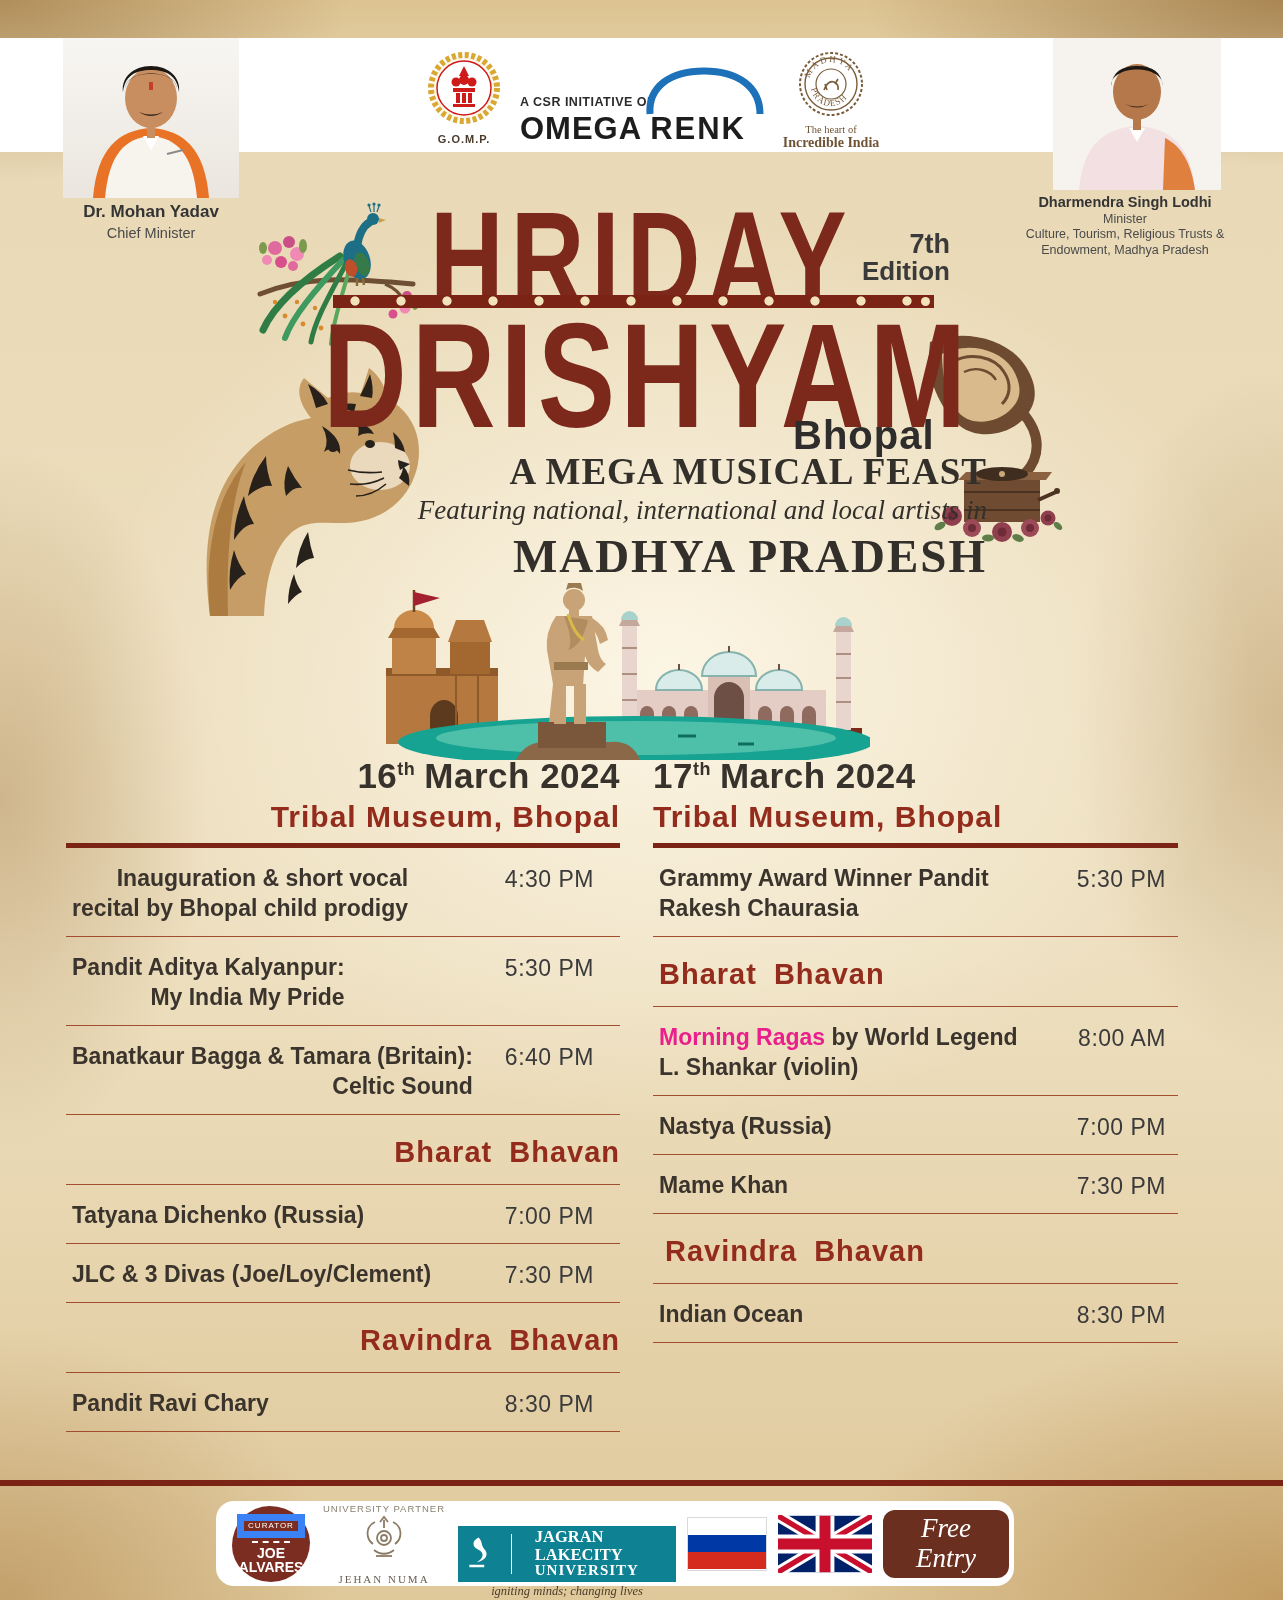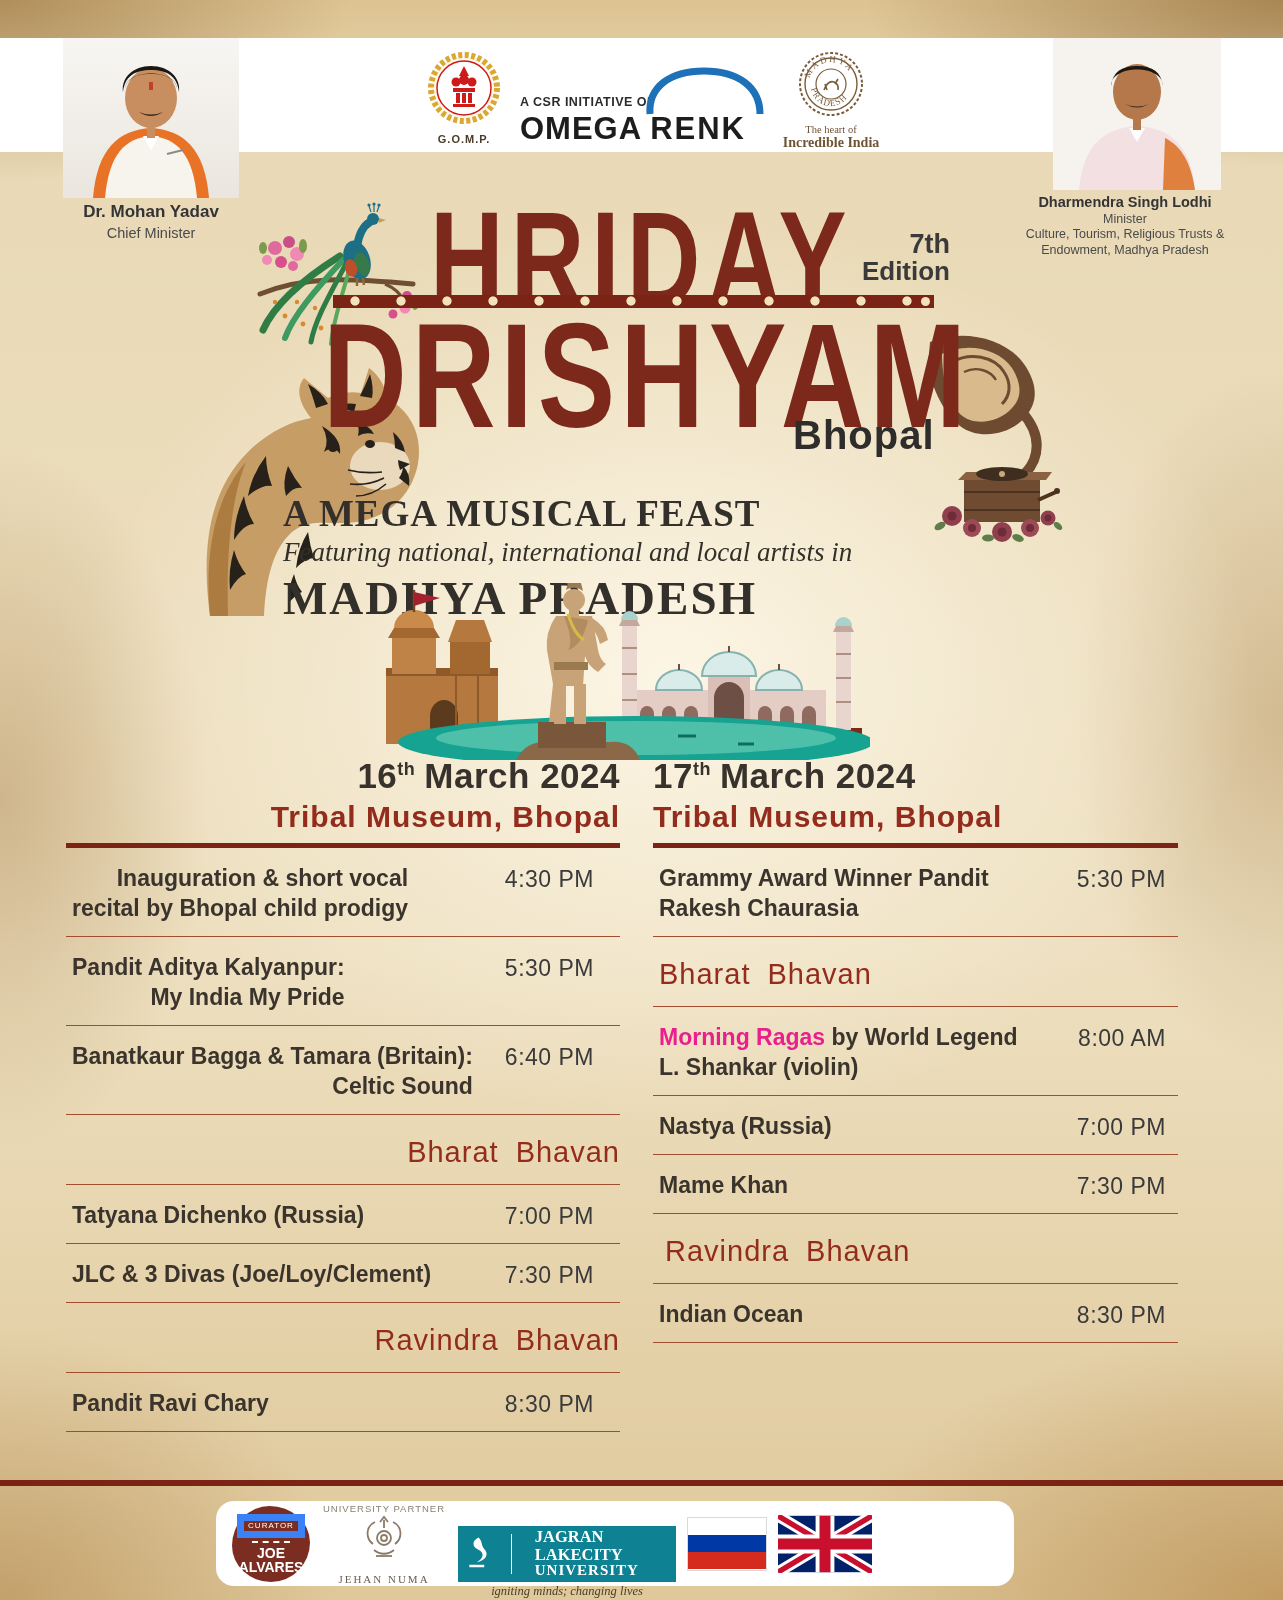--- a/index.html
+++ b/index.html
@@ -46,40 +46,40 @@
   .w1{left:430px; top:192px; font-size:102px; letter-spacing:7px; transform:scaleY(1.32);}
   .w2{left:323px; top:302px; font-size:116px; letter-spacing:5px; transform:scaleY(1.28);}
   .edition{position:absolute; left:845px; top:230px; width:105px; text-align:right; color:#3a3a3a; font-weight:700; line-height:1.05;}
   .edition .e1{font-size:27px;} .edition .e2{font-size:26px;}
   .city{position:absolute; left:793px; top:413px; font-size:40px; font-weight:700; color:#2e2d2b; letter-spacing:1px;}
   .dotbar{position:absolute; left:333px; top:295px; width:601px; height:13px; background:#7b2416;
     background-image:radial-gradient(circle at 22px 6px, #f2e3bb 4.2px, transparent 5px); background-size:46px 13px; background-repeat:repeat-x;}
   .dotbar:after{content:""; position:absolute; right:4px; top:2px; width:9px; height:9px; border-radius:50%; background:#f2e3bb;}
 
   
-  .tagline{position:absolute; left:283px; top:492px; width:704px; text-align:left; font-family:"Liberation Serif",serif; color:#33302b;}
+  .tagline{position:absolute; left:283px; top:450px; width:704px; text-align:right; font-family:"Liberation Serif",serif; color:#33302b;}
   .tagline .tg1{font-size:37px; font-weight:700; letter-spacing:1px;}
   .tagline .tg2{font-size:27px; font-style:italic; margin-top:2px;}
   .tagline .tg3{font-size:47px; font-weight:700; letter-spacing:2px; margin-top:3px;}
 
   
   .col{position:absolute; top:756px;}
   .col-left{left:66px; width:554px;text-align:right;}
   .col-right{left:653px; width:525px;}
   .date{font-size:35px; font-weight:800; color:#38322c; letter-spacing:.5px;}
   .date sup{font-size:18px; vertical-align:super;}
   .date .rest{margin-left:9px;}
   .venue-top{font-size:30px; font-weight:800; color:#932c1c; letter-spacing:1px; margin-top:4px;}
   .thick-rule{height:5px; background:#7b2416; margin-top:9px;}
   .item{display:flex; justify-content:space-between; align-items:flex-start; border-bottom:1px solid #a14e2f; padding:15px 26px 13px 6px;}
   .col-right .item{padding-right:12px;}
   .item .nm{font-size:23px; line-height:30px; font-weight:700; color:#3a342d; max-width:400px;}
   .item .nm div:empty{display:none;}
   .item .time{font-size:23px; color:#3a3a3a; white-space:nowrap; padding-top:3px; letter-spacing:.5px;}
-  .venuehead{font-size:29px; font-weight:400; color:#932c1c; letter-spacing:1px; word-spacing:8px; border-bottom:1px solid #a14e2f; padding:21px 0 15px 6px;}
+  .venuehead{font-size:29px; font-weight:700; color:#932c1c; letter-spacing:1px; word-spacing:8px; border-bottom:1px solid #a14e2f; padding:21px 0 15px 6px;}
   .hl{color:#ea1f8c;}
 
   .bottom-rule{position:absolute; left:0; top:1480px; width:100%; height:6px; background:#7b2416;}
 
   
   .footer-card{position:absolute; left:216px; top:1501px; width:798px; height:85px; background:#fff; border-radius:18px;
     display:flex; align-items:center; gap:11px; padding:0 14px 0 16px; box-sizing:border-box;}
   .joe{width:78px; height:76px; background:#7c2d22; border-radius:48% 52% 50% 50%/52% 48% 52% 48%; color:#fff; text-align:center;
     display:flex; flex-direction:column; justify-content:center; line-height:1; flex:none;}
   .joe .ctag{font-size:8px; letter-spacing:1px; border:7px solid #3b82f6; display:inline-block; margin:0 auto; padding:1px 4px;}
@@ -547,15 +547,19 @@
         <div class="fr-b"></div>
         <div class="fr-r"></div>
     </div>
     <svg class="flag-uk" width="94" height="58" viewBox="0 0 60 36">
       <rect width="60" height="36" fill="#012169"></rect>
       <path d="M0,0 L60,36 M60,0 L0,36" stroke="#ffffff" stroke-width="7.2"></path>
       <path d="M0,0 L60,36 M60,0 L0,36" stroke="#C8102E" stroke-width="3.4"></path>
       <path d="M30,0 V36 M0,18 H60" stroke="#ffffff" stroke-width="12"></path>
       <path d="M30,0 V36 M0,18 H60" stroke="#C8102E" stroke-width="7"></path>
     </svg>
+    <div class="free">
+      <span>Free</span>
+      <span>Entry</span>
+    </div>
   </div>
 
 </div>
 
 </body></html>

